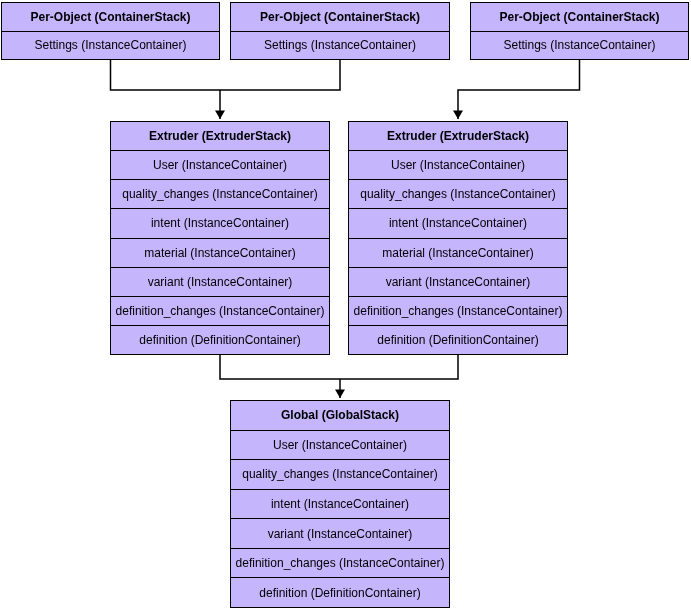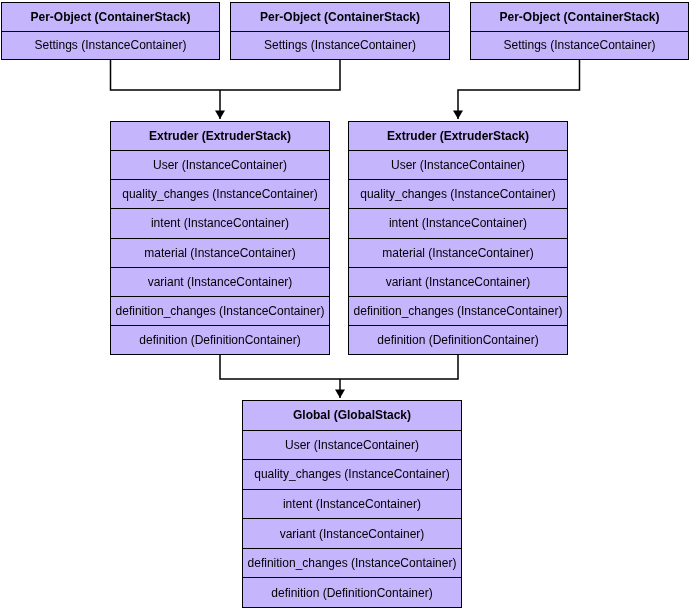--- a/index.html
+++ b/index.html
@@ -43,21 +43,21 @@
   }
   .cell:first-child { border-top: none; }
   .cell.header { font-weight: bold; }
 
   
   #per-object-1 { left: 1px;   top: 2px;   width: 219px; height: 58px; }
   #per-object-2 { left: 230px; top: 2px;   width: 220px; height: 58px; }
   #per-object-3 { left: 470px; top: 2px;   width: 219px; height: 58px; }
   #extruder-left  { left: 110px; top: 121px; width: 220px; height: 234px; }
   #extruder-right { left: 348px; top: 121px; width: 220px; height: 234px; }
-  #global-stack   { left: 242px; top: 400px; width: 220px; height: 208px; }
+  #global-stack   { left: 230px; top: 400px; width: 220px; height: 208px; }
 </style>
 </head>
 <body>
 
 <div class="canvas">
 
   <svg class="connectors" viewBox="0 0 691 611" xmlns="http://www.w3.org/2000/svg">
     <defs>
       <marker id="arrowhead" markerUnits="userSpaceOnUse" markerWidth="12" markerHeight="12" refX="9" refY="6" orient="auto">
         <path d="M0.5,1 L9,6 L0.5,11 Z" fill="#000000"></path>

